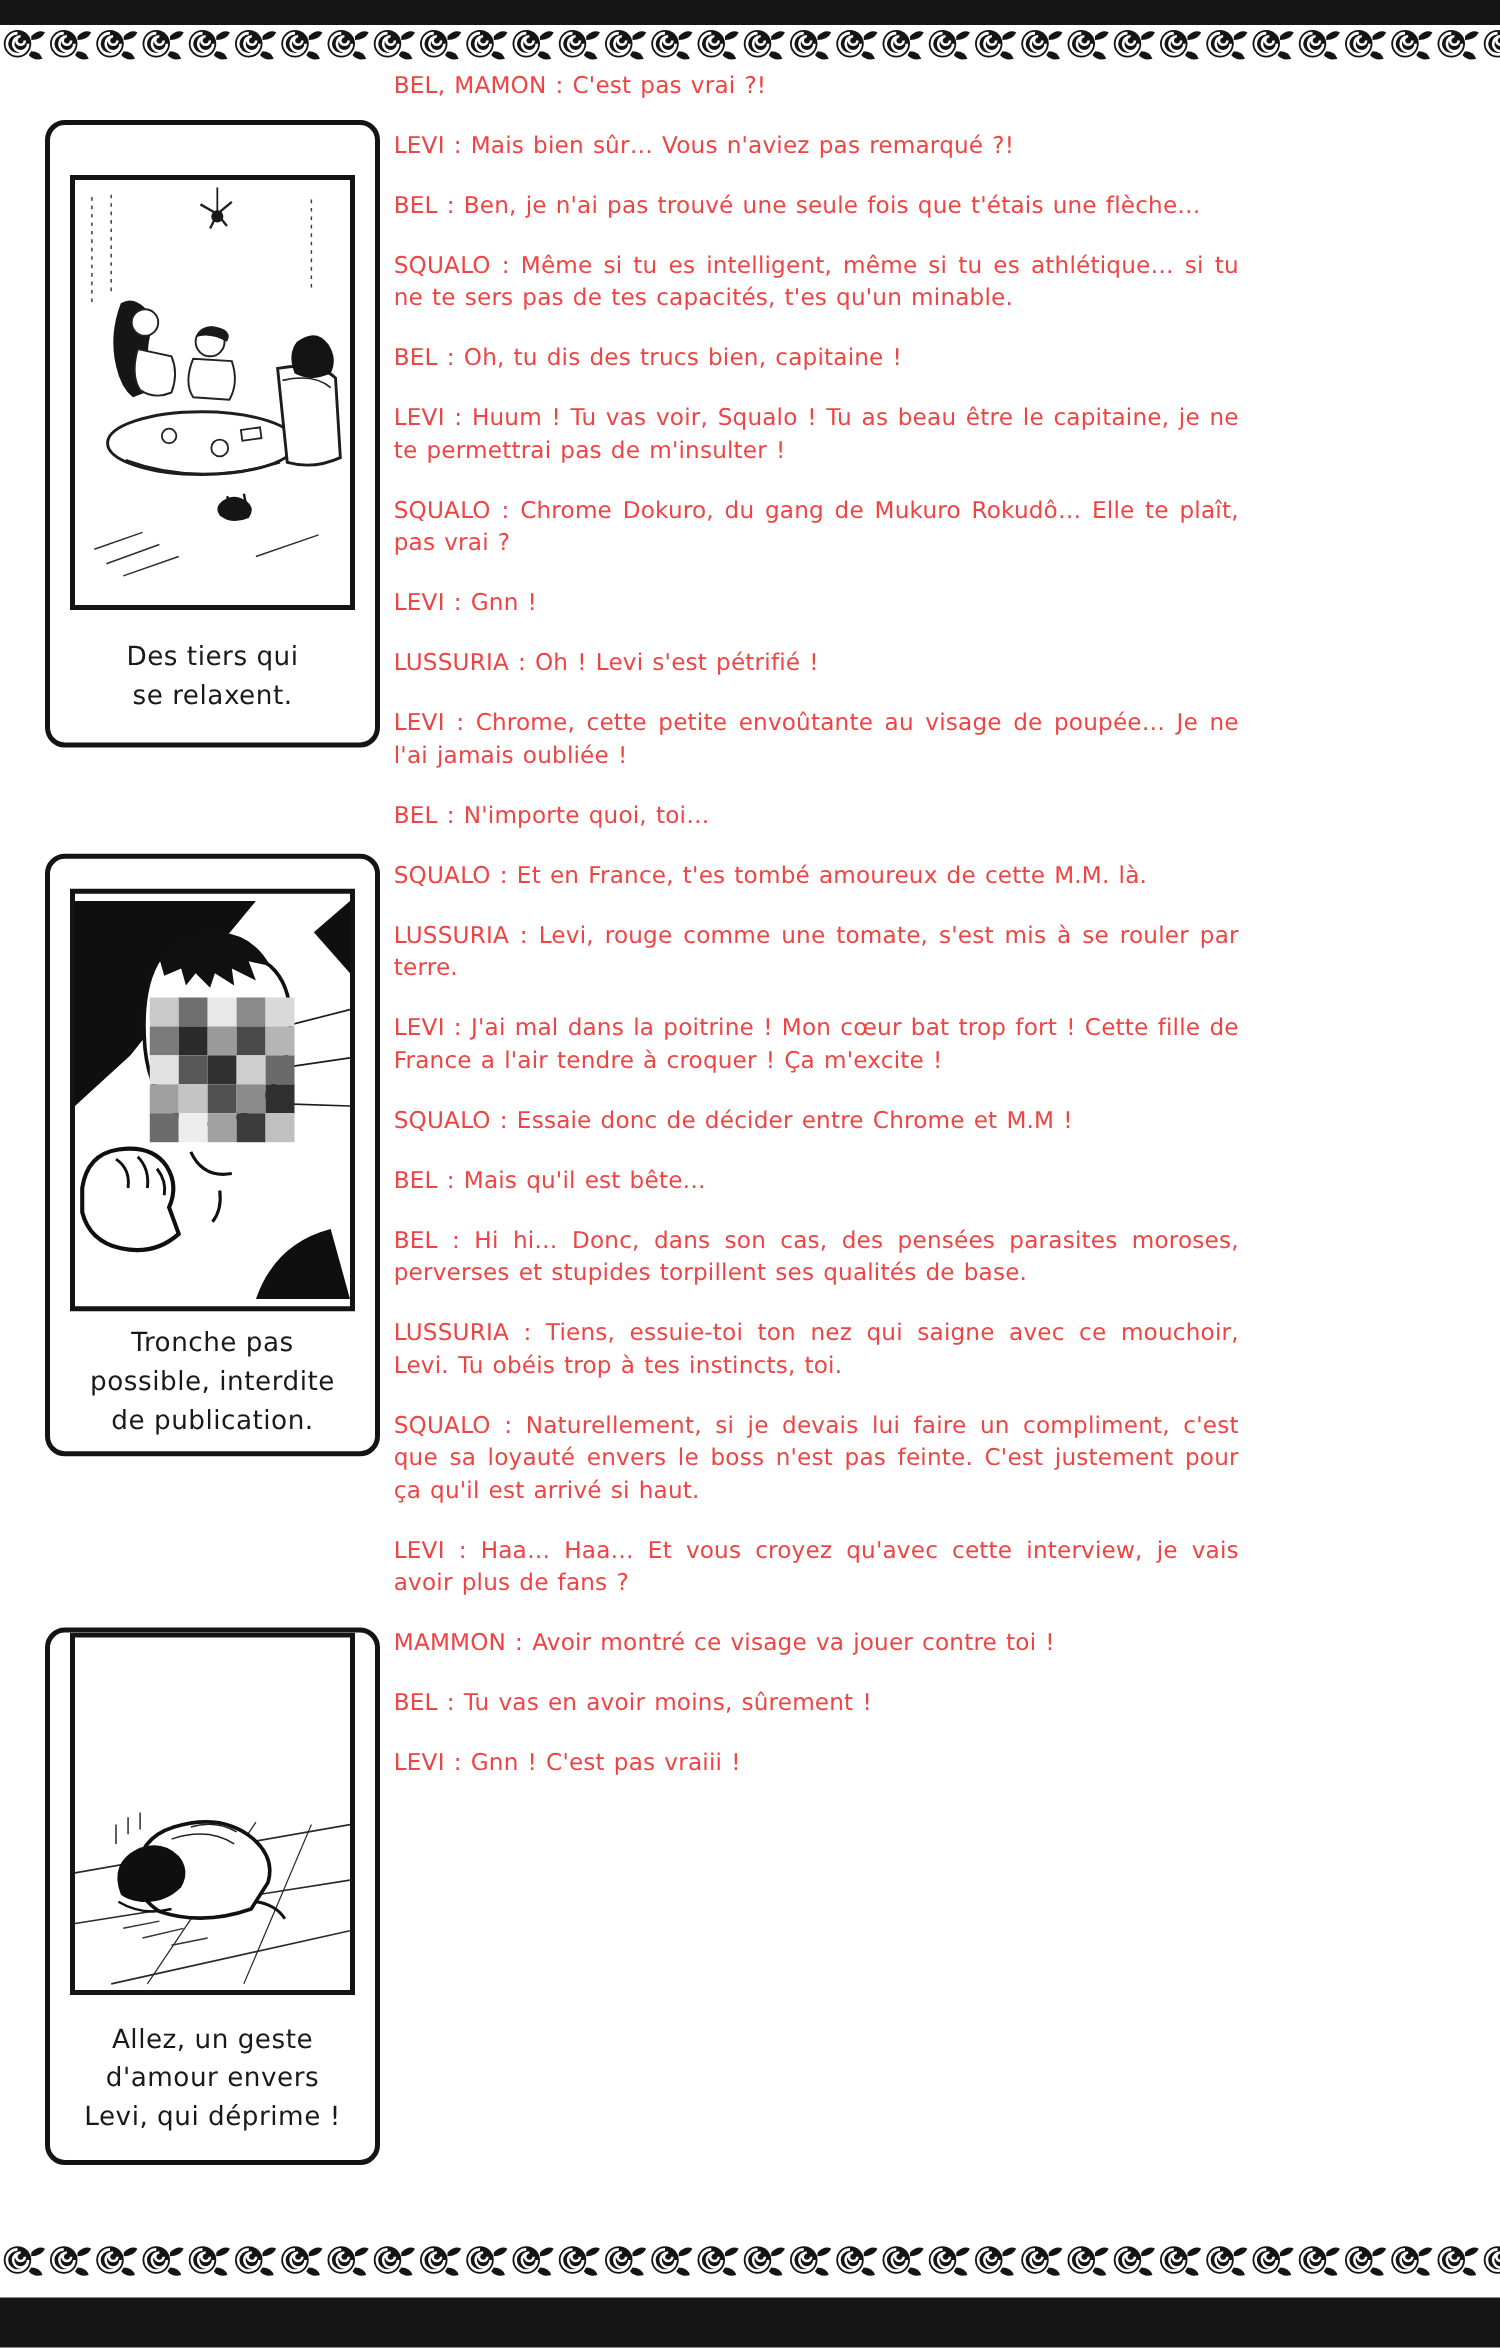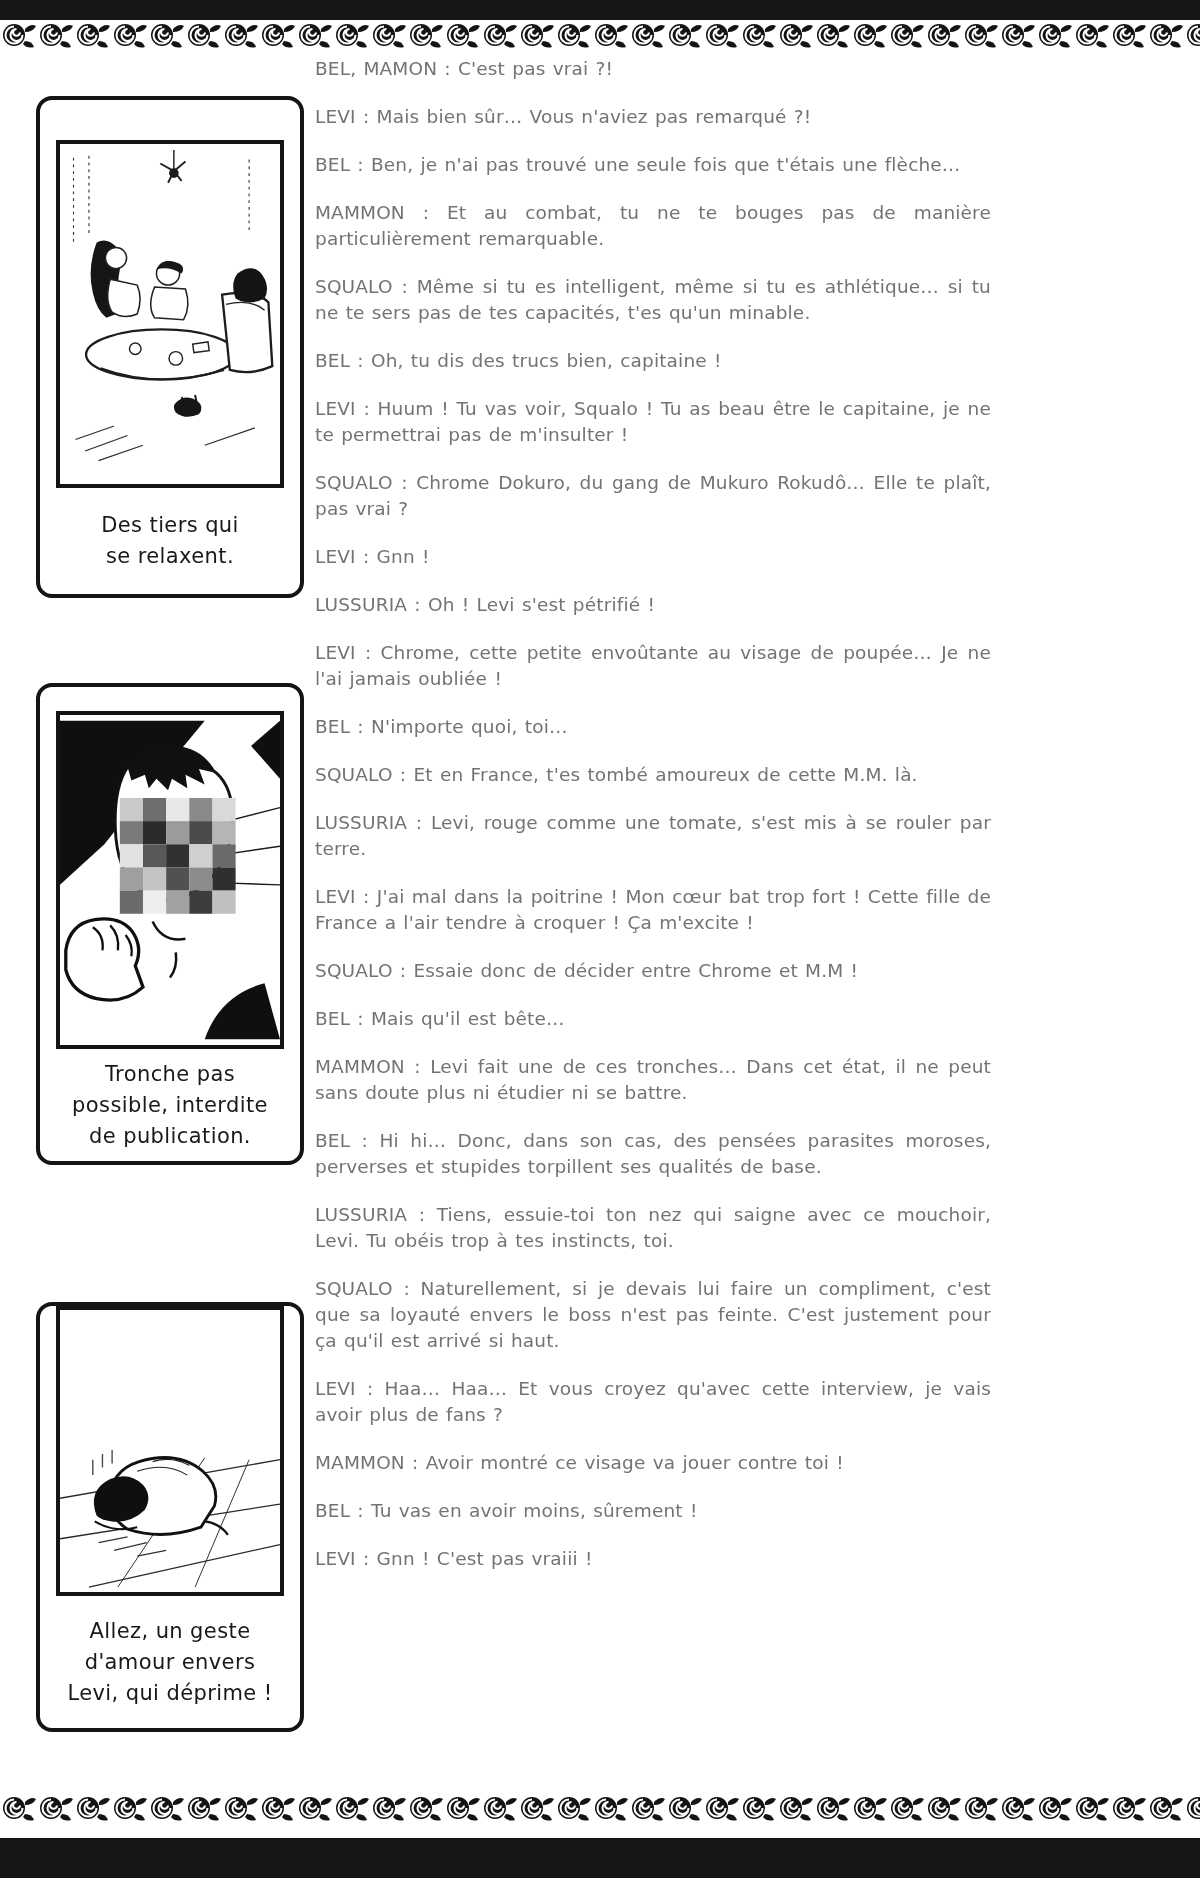--- a/index.html
+++ b/index.html
@@ -45,21 +45,21 @@
   }
 
   .dialogue {
     position: absolute; left: 315px; top: 56px; width: 676px;
   }
   .dialogue p {
     margin: 0 0 22px 0;
     font-size: 18.5px; line-height: 26px;
     letter-spacing: .15px; word-spacing: 1.2px;
     text-align: justify;
-    color: #737373;
+    color: #ef4444;
   }
   .speaker { text-transform: uppercase; }
 </style>
 </head>
 <body>
 
 <div class="ink-bar top"></div>
 <svg class="rose-band top" viewBox="0 0 1200 28" aria-hidden="true">
   <defs>
     <g id="rose">
@@ -203,21 +203,20 @@
 </section>
 
 <main class="dialogue">
 
     <p><span class="speaker">BEL, MAMON</span><span> : </span><span>C'est pas vrai ?!</span></p>
 
     <p><span class="speaker">LEVI</span><span> : </span><span>Mais bien sûr… Vous n'aviez pas remarqué ?!</span></p>
 
     <p><span class="speaker">BEL</span><span> : </span><span>Ben, je n'ai pas trouvé une seule fois que t'étais une flèche…</span></p>
 
-    <p><span class="speaker">MAMMON</span><span> : </span><span>Et au combat, tu ne te bouges pas de manière particulièrement remarquable.</span></p>
 
     <p><span class="speaker">SQUALO</span><span> : </span><span>Même si tu es intelligent, même si tu es athlétique… si tu ne te sers pas de tes capacités, t'es qu'un minable.</span></p>
 
     <p><span class="speaker">BEL</span><span> : </span><span>Oh, tu dis des trucs bien, capitaine !</span></p>
 
     <p><span class="speaker">LEVI</span><span> : </span><span>Huum ! Tu vas voir, Squalo ! Tu as beau être le capitaine, je ne te permettrai pas de m'insulter !</span></p>
 
     <p><span class="speaker">SQUALO</span><span> : </span><span>Chrome Dokuro, du gang de Mukuro Rokudô… Elle te plaît, pas vrai ?</span></p>
 
     <p><span class="speaker">LEVI</span><span> : </span><span>Gnn !</span></p>
@@ -232,21 +231,20 @@
 
     <p><span class="speaker">LUSSURIA</span><span> : </span><span>Levi, rouge comme une tomate, s'est mis à se rouler par terre.</span></p>
 
     <p><span class="speaker">LEVI</span><span> : </span><span>J'ai mal dans la poitrine ! Mon cœur bat trop fort ! Cette fille de France a l'air tendre à croquer ! Ça m'excite !</span></p>
 
     <p><span class="speaker">SQUALO</span><span> : </span><span>Essaie donc de décider entre Chrome et M.M !</span></p>
 
 
     <p><span class="speaker">BEL</span><span> : </span><span>Mais qu'il est bête…</span></p>
 
-    <p><span class="speaker">MAMMON</span><span> : </span><span>Levi fait une de ces tronches… Dans cet état, il ne peut sans doute plus ni étudier ni se battre.</span></p>
 
     <p><span class="speaker">BEL</span><span> : </span><span>Hi hi… Donc, dans son cas, des pensées parasites moroses, perverses et stupides torpillent ses qualités de base.</span></p>
 
     <p><span class="speaker">LUSSURIA</span><span> : </span><span>Tiens, essuie-toi ton nez qui saigne avec ce mouchoir, Levi. Tu obéis trop à tes instincts, toi.</span></p>
 
     <p><span class="speaker">SQUALO</span><span> : </span><span>Naturellement, si je devais lui faire un compliment, c'est que sa loyauté envers le boss n'est pas feinte. C'est justement pour ça qu'il est arrivé si haut.</span></p>
 
     <p><span class="speaker">LEVI</span><span> : </span><span>Haa… Haa… Et vous croyez qu'avec cette interview, je vais avoir plus de fans ?</span></p>
 
     <p><span class="speaker">MAMMON</span><span> : </span><span>Avoir montré ce visage va jouer contre toi !</span></p>

